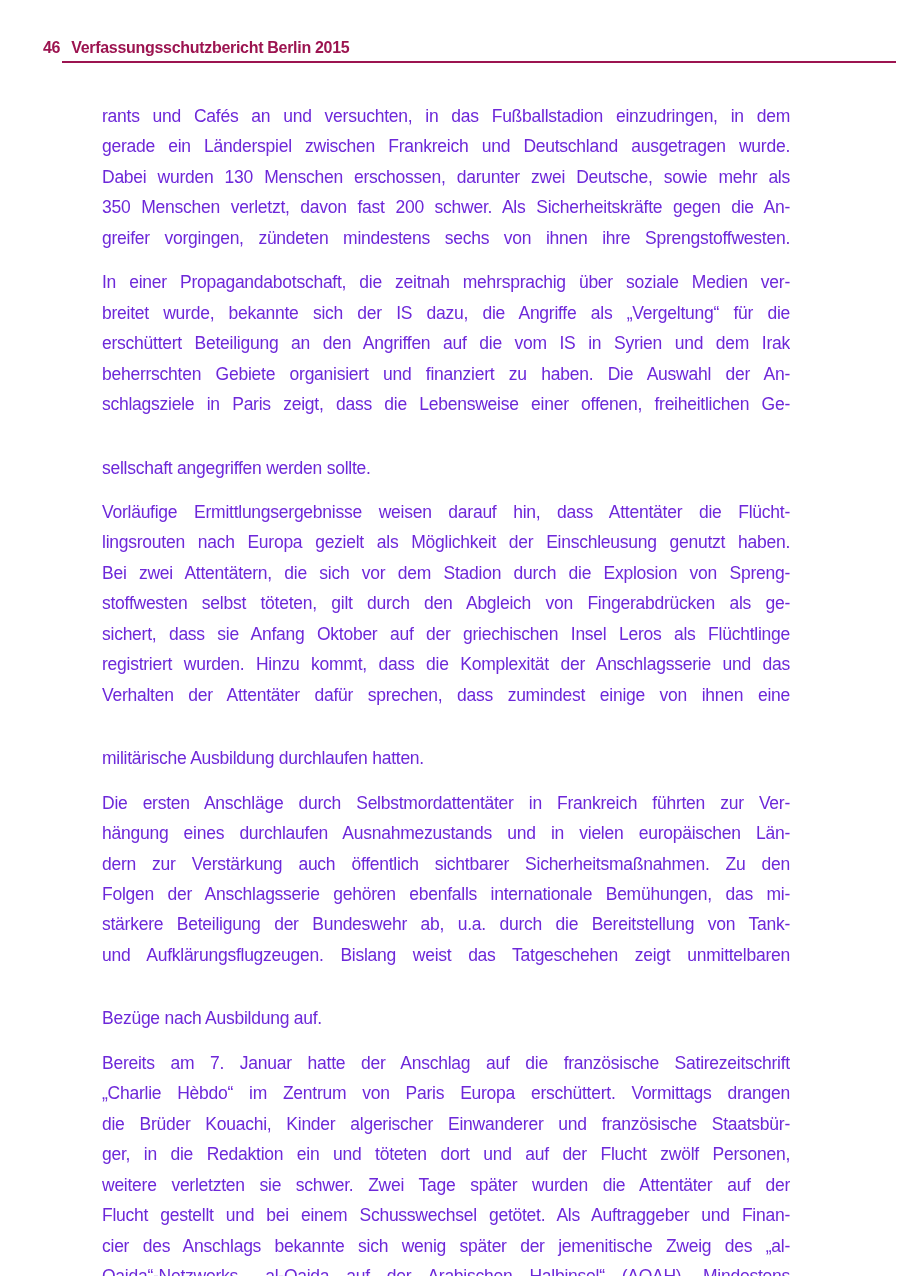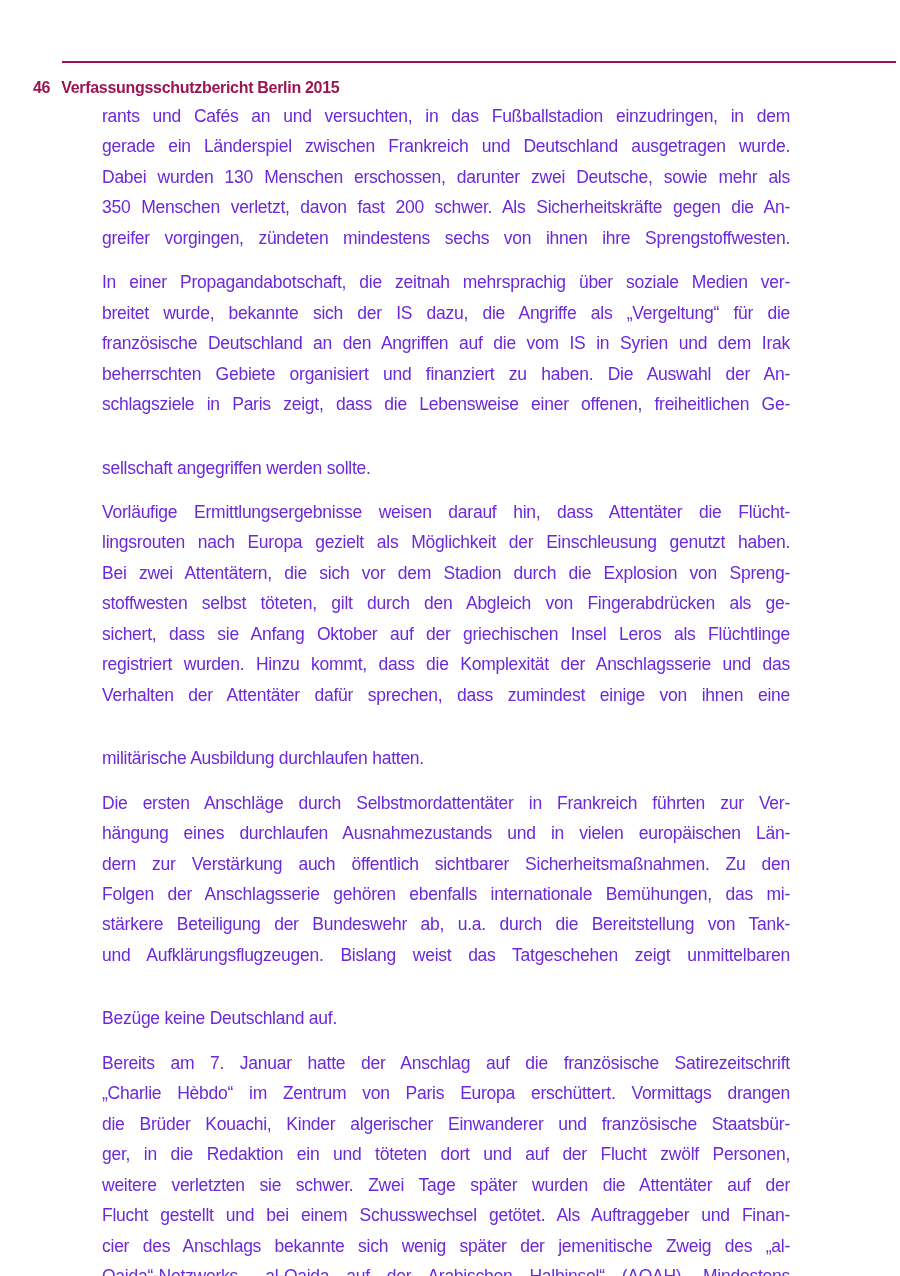--- a/index.html
+++ b/index.html
@@ -8,31 +8,30 @@
   body {
     width: 900px;
     height: 1276px;
     background: #ffffff;
     position: relative;
     overflow: hidden;
     font-family: "Liberation Sans", sans-serif;
   }
   .page-header {
     position: absolute;
-    left: 33px;
+    left: 43px;
     top: 39px;
     display: flex;
     gap: 11px;
     align-items: center;
     color: var(--accent);
     font-weight: bold;
     font-size: 16px;
     letter-spacing: -0.3px;
     white-space: nowrap;
-    margin-top: 40px;
   }
   .header-rule {
     position: absolute;
     left: 62px;
     top: 61px;
     width: 834px;
     height: 2px;
     background: var(--accent);
   }
   .body-text {
@@ -70,21 +69,21 @@
     <div class="para">
       <div class="line">rants und Cafés an und versuchten, in das Fußballstadion einzudringen, in dem</div>
       <div class="line">gerade ein Länderspiel zwischen Frankreich und Deutschland ausgetragen wurde.</div>
       <div class="line">Dabei wurden 130 Menschen erschossen, darunter zwei Deutsche, sowie mehr als</div>
       <div class="line">350 Menschen verletzt, davon fast 200 schwer. Als Sicherheitskräfte gegen die An-</div>
       <div class="line">greifer vorgingen, zündeten mindestens sechs von ihnen ihre Sprengstoffwesten.</div>
     </div>
     <div class="para">
       <div class="line">In einer Propagandabotschaft, die zeitnah mehrsprachig über soziale Medien ver-</div>
       <div class="line">breitet wurde, bekannte sich der IS dazu, die Angriffe als „Vergeltung“ für die</div>
-      <div class="line">französische Deutschland an den Angriffen auf die vom IS in Syrien und dem Irak</div>
+      <div class="line">erschüttert Beteiligung an den Angriffen auf die vom IS in Syrien und dem Irak</div>
       <div class="line">beherrschten Gebiete organisiert und finanziert zu haben. Die Auswahl der An-</div>
       <div class="line">schlagsziele in Paris zeigt, dass die Lebensweise einer offenen, freiheitlichen Ge-</div>
       <div class="line final">sellschaft angegriffen werden sollte.</div>
     </div>
     <div class="para">
       <div class="line">Vorläufige Ermittlungsergebnisse weisen darauf hin, dass Attentäter die Flücht-</div>
       <div class="line">lingsrouten nach Europa gezielt als Möglichkeit der Einschleusung genutzt haben.</div>
       <div class="line">Bei zwei Attentätern, die sich vor dem Stadion durch die Explosion von Spreng-</div>
       <div class="line">stoffwesten selbst töteten, gilt durch den Abgleich von Fingerabdrücken als ge-</div>
       <div class="line">sichert, dass sie Anfang Oktober auf der griechischen Insel Leros als Flüchtlinge</div>
@@ -92,21 +91,21 @@
       <div class="line">Verhalten der Attentäter dafür sprechen, dass zumindest einige von ihnen eine</div>
       <div class="line final">militärische Ausbildung durchlaufen hatten.</div>
     </div>
     <div class="para">
       <div class="line">Die ersten Anschläge durch Selbstmordattentäter in Frankreich führten zur Ver-</div>
       <div class="line">hängung eines durchlaufen Ausnahmezustands und in vielen europäischen Län-</div>
       <div class="line">dern zur Verstärkung auch öffentlich sichtbarer Sicherheitsmaßnahmen. Zu den</div>
       <div class="line">Folgen der Anschlagsserie gehören ebenfalls internationale Bemühungen, das mi-</div>
       <div class="line">stärkere Beteiligung der Bundeswehr ab, u.a. durch die Bereitstellung von Tank-</div>
       <div class="line">und Aufklärungsflugzeugen. Bislang weist das Tatgeschehen zeigt unmittelbaren</div>
-      <div class="line final">Bezüge keine Deutschland auf.</div>
+      <div class="line final">Bezüge nach Ausbildung auf.</div>
     </div>
     <div class="para">
       <div class="line">Bereits am 7. Januar hatte der Anschlag auf die französische Satirezeitschrift</div>
       <div class="line">„Charlie Hèbdo“ im Zentrum von Paris Europa erschüttert. Vormittags drangen</div>
       <div class="line">die Brüder Kouachi, Kinder algerischer Einwanderer und französische Staatsbür-</div>
       <div class="line">ger, in die Redaktion ein und töteten dort und auf der Flucht zwölf Personen,</div>
       <div class="line">weitere verletzten sie schwer. Zwei Tage später wurden die Attentäter auf der</div>
       <div class="line">Flucht gestellt und bei einem Schusswechsel getötet. Als Auftraggeber und Finan-</div>
       <div class="line">cier des Anschlags bekannte sich wenig später der jemenitische Zweig des „al-</div>
       <div class="line">Qaida“-Netzwerks, „al-Qaida auf der Arabischen Halbinsel“ (AQAH). Mindestens</div>

